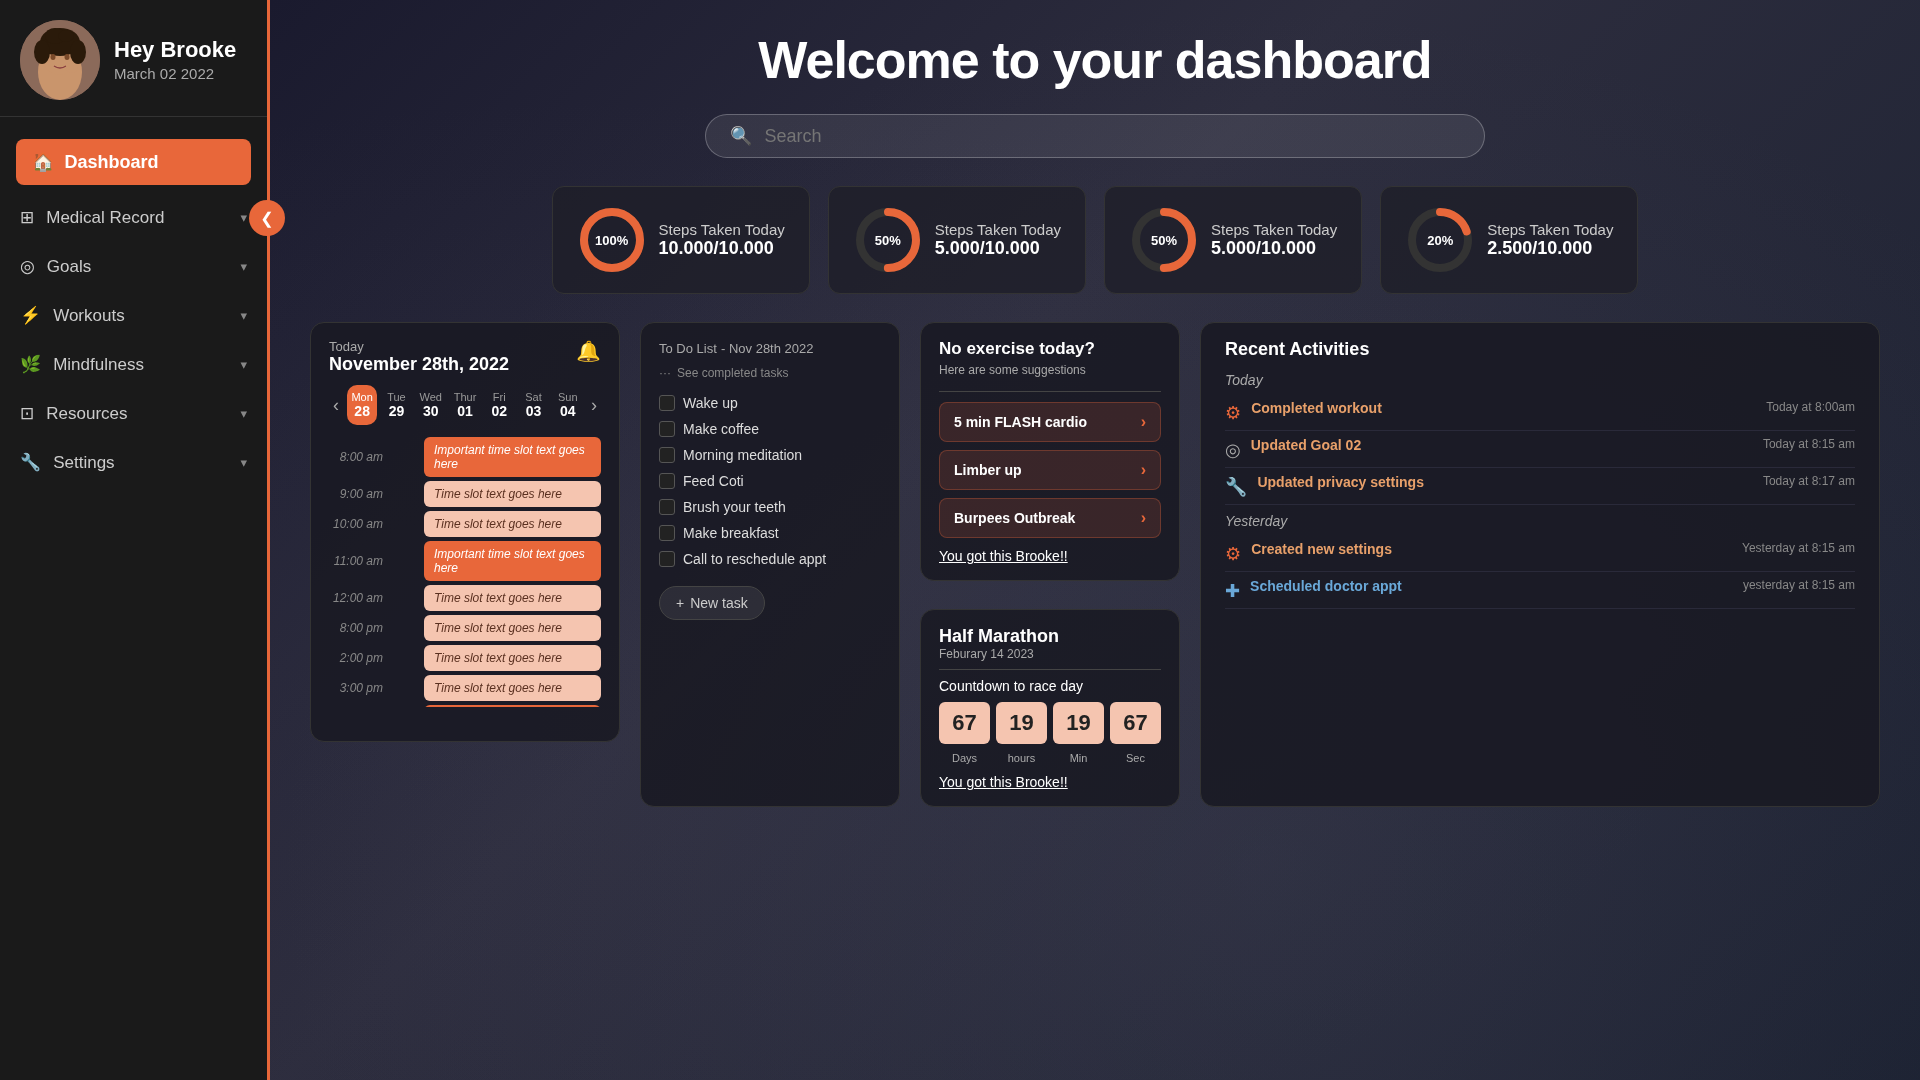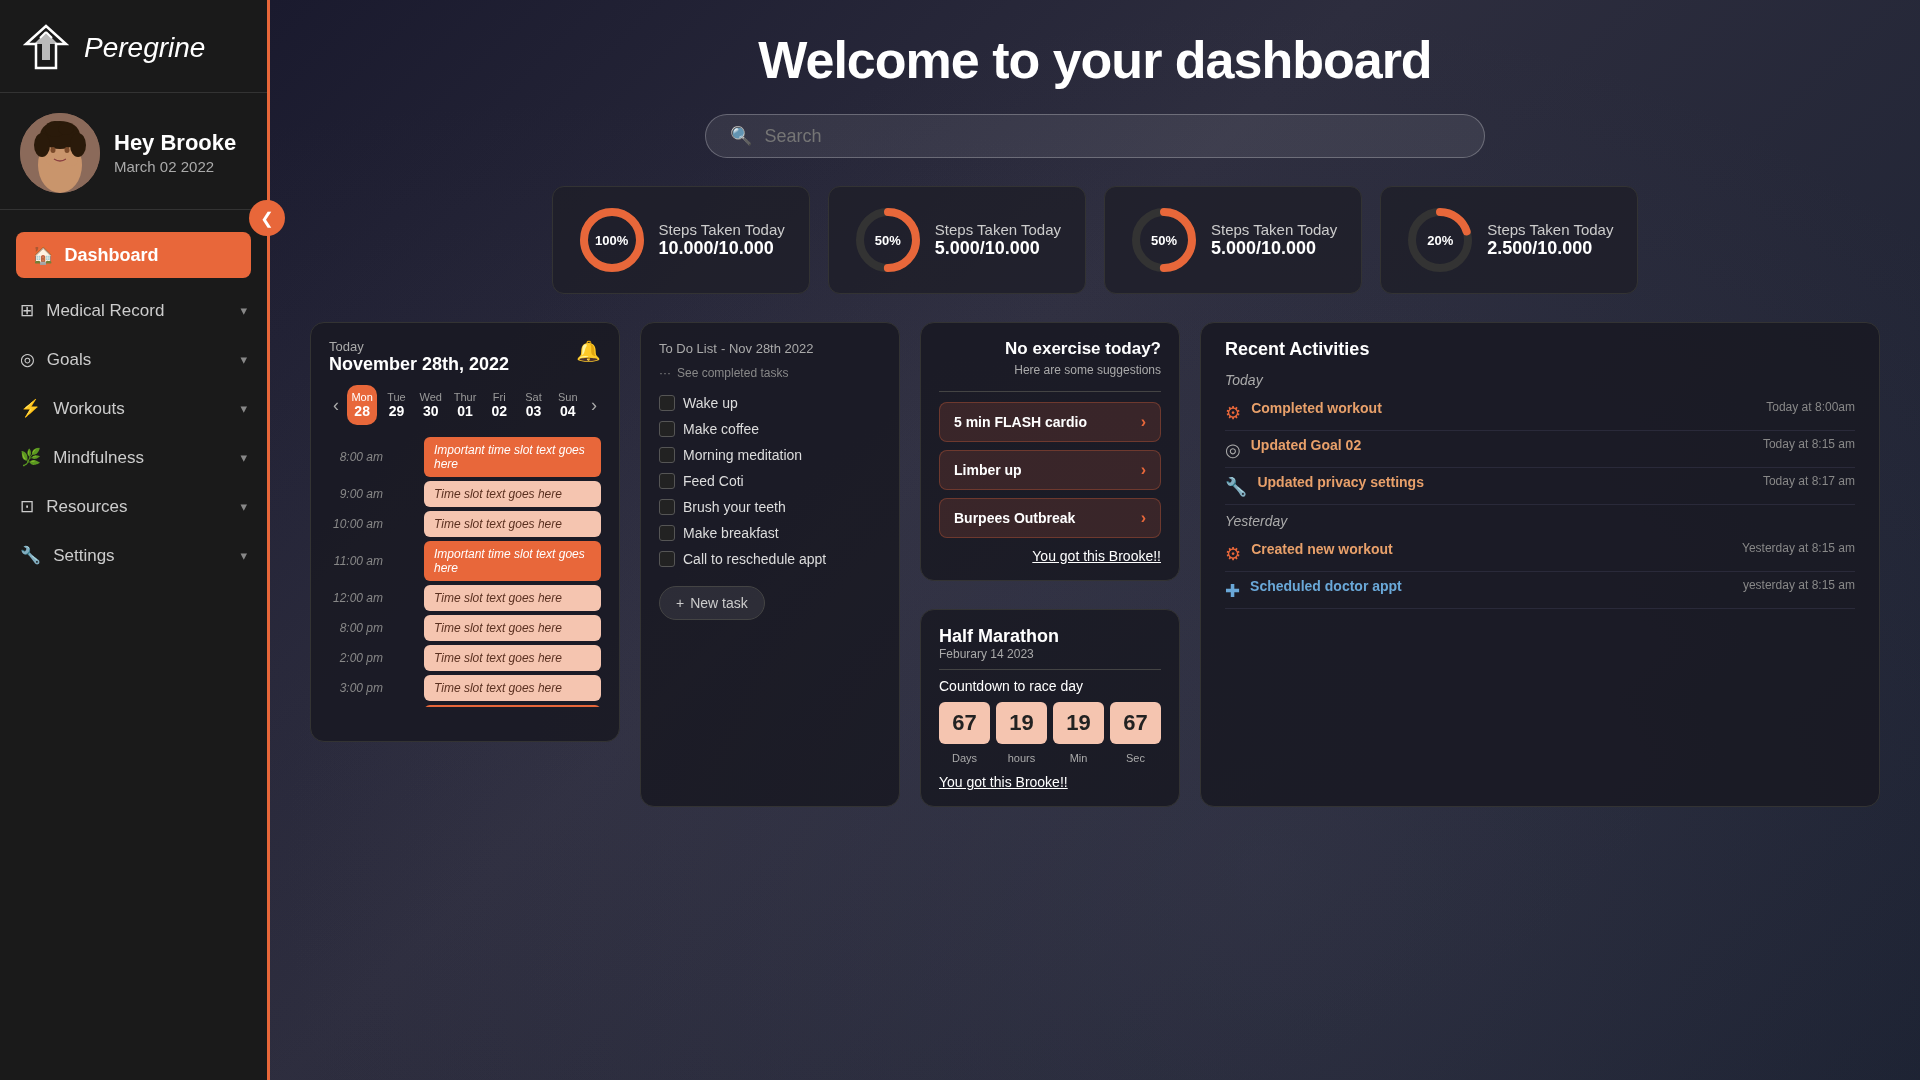--- a/index.html
+++ b/index.html
@@ -329,21 +329,20 @@
     }
 
     
     .exercise-card {
       background: rgba(25,25,35,0.9);
       border: 1px solid #333;
       border-radius: 14px;
       padding: 16px 18px;
       width: 260px;
       min-width: 260px;
-      text-align: right;
     }
     .exercise-title { font-size: 17px; font-weight: 700; color: #fff; margin-bottom: 4px; }
     .exercise-sub { font-size: 12px; color: #aaa; margin-bottom: 14px; }
     .exercise-btn {
       display: flex;
       align-items: center;
       justify-content: space-between;
       padding: 10px 14px;
       border-radius: 8px;
       font-size: 14px;
@@ -422,29 +421,20 @@
     
     .donut-svg { width: 70px; height: 70px; }
 
     
     .workouts-label { color: #ccc; }
   </style>
 </head>
 <body>
 
 <div class="sidebar">
-  <div class="sidebar-logo">
-    <svg class="logo-icon" viewBox="0 0 52 52" fill="none" xmlns="http://www.w3.org/2000/svg">
-      <polygon points="26,4 46,22 36,22 36,46 16,46 16,22 6,22" fill="none" stroke="white" stroke-width="2.5"></polygon>
-      <polygon points="26,10 38,22 30,22 30,38 22,38 22,22 14,22" fill="white" opacity="0.7"></polygon>
-      <line x1="20" y1="16" x2="26" y2="10" stroke="white" stroke-width="2"></line>
-      <line x1="32" y1="16" x2="26" y2="10" stroke="white" stroke-width="2"></line>
-    </svg>
-    <span class="logo-text">Peregrine</span>
-  </div>
 
   <div class="sidebar-profile">
     <div class="avatar">
       
       <svg viewBox="0 0 80 80" xmlns="http://www.w3.org/2000/svg">
         <rect width="80" height="80" fill="#8B6A5A"></rect>
 
         <ellipse cx="40" cy="52" rx="22" ry="28" fill="#C9956C"></ellipse>
 
         <ellipse cx="40" cy="36" rx="18" ry="19" fill="#C9956C"></ellipse>
@@ -771,21 +761,21 @@
           <span class="act-time">Today at 8:15 am</span>
         </div>
         <div class="activity-row">
           <span class="act-icon orange">🔧</span>
           <span class="act-link">Updated privacy settings</span>
           <span class="act-time">Today at 8:17 am</span>
         </div>
         <div class="activity-day">Yesterday</div>
         <div class="activity-row">
           <span class="act-icon orange">⚙</span>
-          <span class="act-link">Created new workout</span>
+          <span class="act-link">Created new settings</span>
           <span class="act-time">Yesterday at 8:15 am</span>
         </div>
         <div class="activity-row">
           <span class="act-icon blue">✚</span>
           <span class="act-link blue">Scheduled doctor appt</span>
           <span class="act-time">yesterday at 8:15 am</span>
         </div>
       </div>
 
     </div>

